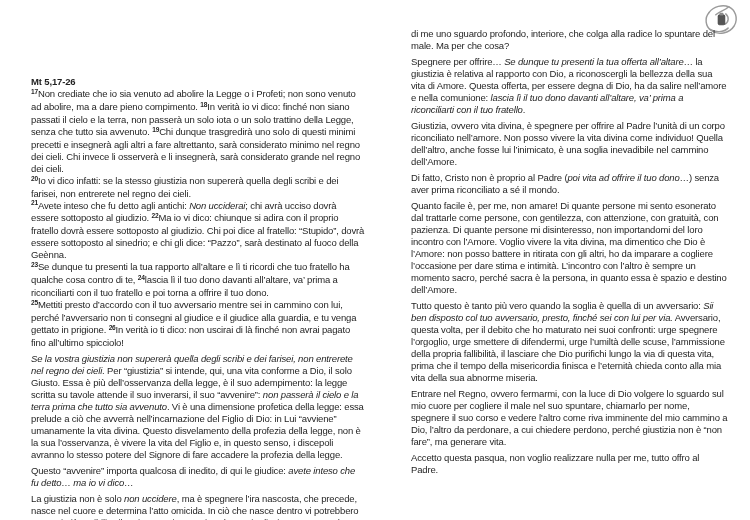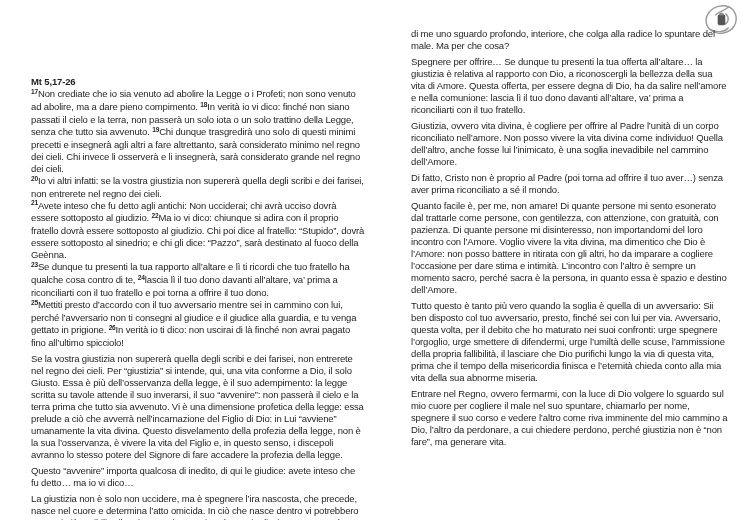--- a/index.html
+++ b/index.html
@@ -27,21 +27,21 @@
   .col-left  { left: 31px;  width: 334px; margin-top: 48px; }
   .col-right { left: 411px; width: 317px; }
 
   p.para { margin: 0; padding: 0; }
   p.para.comment { margin-top: 4.2px; }
   .col p.para:first-child { margin-top: 0; }
 
   .heading { font-weight: bold; }
 
   .run-n   { font-style: normal; text-align: right; }
-  .run-i   { }
+  .run-i   { font-style: italic; }
   .run-sup {
     font-size: 6.6px;
     font-weight: 600;
     position: relative;
     top: -3.1px;
     letter-spacing: -0.2px;
   }
 
   .logo {
     position: absolute;
@@ -65,32 +65,33 @@
         <path d="M26 23.5 C30 21.5 31 16 27 12.5"></path>
       </g>
       <rect x="19" y="13.5" width="7" height="10.5" rx="1.5" fill="#555555" stroke="#3a3a3a" stroke-width="0.8"></rect>
       <rect x="20.6" y="11.2" width="3.8" height="3" rx="0.6" fill="#8a8a8a"></rect>
     </svg>
   </div>
 
   <div class="col col-left">
     <p class="para heading">Mt 5,17-26</p>
   <p class="para verse"><span class="run-sup">17</span><span class="run-n">Non crediate che io sia venuto ad abolire la Legge o i Profeti; non sono venuto ad abolire, ma a dare pieno compimento. </span><span class="run-sup">18</span><span class="run-n">In verità io vi dico: finché non siano passati il cielo e la terra, non passerà un solo iota o un solo trattino della Legge, senza che tutto sia avvenuto. </span><span class="run-sup">19</span><span class="run-n">Chi dunque trasgredirà uno solo di questi minimi precetti e insegnerà agli altri a fare altrettanto, sarà considerato minimo nel regno dei cieli. Chi invece li osserverà e li insegnerà, sarà considerato grande nel regno dei cieli.</span></p>
-      <p class="para verse"><span class="run-sup">20</span><span class="run-n">Io vi altri infatti: se la vostra giustizia non supererà quella degli scribi e dei farisei, non entrerete nel regno dei cieli.</span></p>
+      <p class="para verse"><span class="run-sup">20</span><span class="run-n">Io vi dico infatti: se la stesso giustizia non supererà quella degli scribi e dei farisei, non entrerete nel regno dei cieli.</span></p>
       <p class="para verse"><span class="run-sup">21</span><span class="run-n">Avete inteso che fu detto agli antichi: </span><span class="run-i">Non ucciderai</span><span class="run-n">; chi avrà ucciso dovrà essere sottoposto al giudizio. </span><span class="run-sup">22</span><span class="run-n">Ma io vi dico: chiunque si adira con il proprio fratello dovrà essere sottoposto al giudizio. Chi poi dice al fratello: “Stupido”, dovrà essere sottoposto al sinedrio; e chi gli dice: “Pazzo”, sarà destinato al fuoco della Geènna.</span></p>
       <p class="para verse"><span class="run-sup">23</span><span class="run-n">Se dunque tu presenti la tua rapporto all’altare e lì ti ricordi che tuo fratello ha qualche cosa contro di te, </span><span class="run-sup">24</span><span class="run-n">lascia lì il tuo dono davanti all’altare, va’ prima a riconciliarti con il tuo fratello e poi torna a offrire il tuo dono.</span></p>
       <p class="para verse"><span class="run-sup">25</span><span class="run-n">Mettiti presto d’accordo con il tuo avversario mentre sei in cammino con lui, perché l’avversario non ti consegni al giudice e il giudice alla guardia, e tu venga gettato in prigione. </span><span class="run-sup">26</span><span class="run-n">In verità io ti dico: non uscirai di là finché non avrai pagato fino all’ultimo spicciolo!</span></p>
       <p class="para comment"><span class="run-i">Se la vostra giustizia non supererà quella degli scribi e dei farisei, non entrerete nel regno dei cieli</span><span class="run-n">. Per “giustizia” si intende, qui, una vita conforme a Dio, il solo Giusto. Essa è più dell’osservanza della legge, è il suo adempimento: la legge scritta su tavole attende il suo inverarsi, il suo “avvenire”: </span><span class="run-i">non passerà il cielo e la terra prima che tutto sia avvenuto</span><span class="run-n">. Vi è una dimensione profetica della legge: essa prelude a ciò che avverrà nell’incarnazione del Figlio di Dio: in Lui “avviene” umanamente la vita divina. Questo disvelamento della profezia della legge, non è la sua l’osservanza, è vivere la vita del Figlio e, in questo senso, i discepoli avranno lo stesso potere del Signore di fare accadere la profezia della legge.</span></p>
       <p class="para comment"><span class="run-n">Questo “avvenire” importa qualcosa di inedito, di qui le giudice: </span><span class="run-i">avete inteso che fu detto… ma io vi dico…</span></p>
       <p class="para comment"><span class="run-n">La giustizia non è solo </span><span class="run-i">non uccidere</span><span class="run-n">, ma è spegnere l’ira nascosta, che precede, nasce nel cuore e determina l’atto omicida. In ciò che nasce dentro vi potrebbero essere i più terribili sviluppi se non intervenisse la grazia di Dio a contenere lo scatenarsi del peccato. La radice del peccato è quindi degna non solo del giudizio (autorità locale) e del Sinedrio (massima autorità sulla terra), ma della Geenna del fuoco (tribunale escatologico). Cristo mi invita ad avere su</span></p>
     </div>
 
   <div class="col col-right">
       <p class="para comment"><span class="run-n">di me uno sguardo profondo, interiore, che colga alla radice lo spuntare del male. Ma per che cosa?</span></p>
       <p class="para comment"><span class="run-n">Spegnere per offrire… </span><span class="run-i">Se dunque tu presenti la tua offerta all’altare</span><span class="run-n">… la giustizia è relativa al rapporto con Dio, a riconoscergli la bellezza della sua vita di Amore. Questa offerta, per essere degna di Dio, ha da salire nell’amore e nella comunione: </span><span class="run-i">lascia lì il tuo dono davanti all’altare, va’ prima a riconciliarti con il tuo fratello</span><span class="run-n">.</span></p>
-      <p class="para comment"><span class="run-n">Giustizia, ovvero vita divina, è cogliere per offrire al Padre l’unità di un corpo riconciliato nell’amore. Non posso vivere la vita divina come individuo! Quella dell’altro, anche fosse lui l’inimicato, è una soglia inevadibile nel cammino dell’Amore.</span></p>
-      <p class="para comment"><span class="run-n">Di fatto, Cristo non è proprio al Padre (</span><span class="run-i">poi torna ad offrire il tuo aver</span><span class="run-n">…) senza aver prima riconciliato a sé il mondo.</span></p>
+      <p class="para comment"><span class="run-n">Giustizia, ovvero vita divina, è spegnere per offrire al Padre l’unità di un corpo riconciliato nell’amore. Non posso vivere la vita divina come individuo! Quella dell’altro, anche fosse lui l’inimicato, è una soglia inevadibile nel cammino dell’Amore.</span></p>
+      <p class="para comment"><span class="run-n">Di fatto, Cristo non è proprio al Padre (</span><span class="run-i">poi vita ad offrire il tuo dono</span><span class="run-n">…) senza aver prima riconciliato a sé il mondo.</span></p>
       <p class="para comment"><span class="run-n">Quanto facile è, per me, non amare! Di quante persone mi sento esonerato dal trattarle come persone, con gentilezza, con attenzione, con gratuità, con pazienza. Di quante persone mi disinteresso, non importandomi del loro incontro con l’Amore. Voglio vivere la vita divina, ma dimentico che Dio è l’Amore: non posso battere in ritirata con gli altri, ho da imparare a cogliere l’occasione per dare stima e intimità. L’incontro con l’altro è sempre un momento sacro, perché sacra è la persona, in quanto essa è spazio e destino dell’Amore.</span></p>
       <p class="para comment"><span class="run-n">Tutto questo è tanto più vero quando la soglia è quella di un avversario: </span><span class="run-i">Sii ben disposto col tuo avversario, presto, finché sei con lui per via.</span><span class="run-n"> Avversario, questa volta, per il debito che ho maturato nei suoi confronti: urge spegnere l’orgoglio, urge smettere di difendermi, urge l’umiltà delle scuse, l’ammissione della propria fallibilità, il lasciare che Dio purifichi lungo la via di questa vita, prima che il tempo della misericordia finisca e l’eternità chieda conto alla mia vita della sua abnorme miseria.</span></p>
       <p class="para comment"><span class="run-n">Entrare nel Regno, ovvero fermarmi, con la luce di Dio volgere lo sguardo sul mio cuore per cogliere il male nel suo spuntare, chiamarlo per nome, spegnere il suo corso e vedere l’altro come riva imminente del mio cammino a Dio, l’altro da perdonare, a cui chiedere perdono, perché giustizia non è “non fare”, ma generare vita.</span></p>
+      <p class="para comment"><span class="run-n">Accetto questa pasqua, non voglio realizzare nulla per me, tutto offro al Padre.</span></p>
     </div>
 
 </div>
 
 </body></html>

